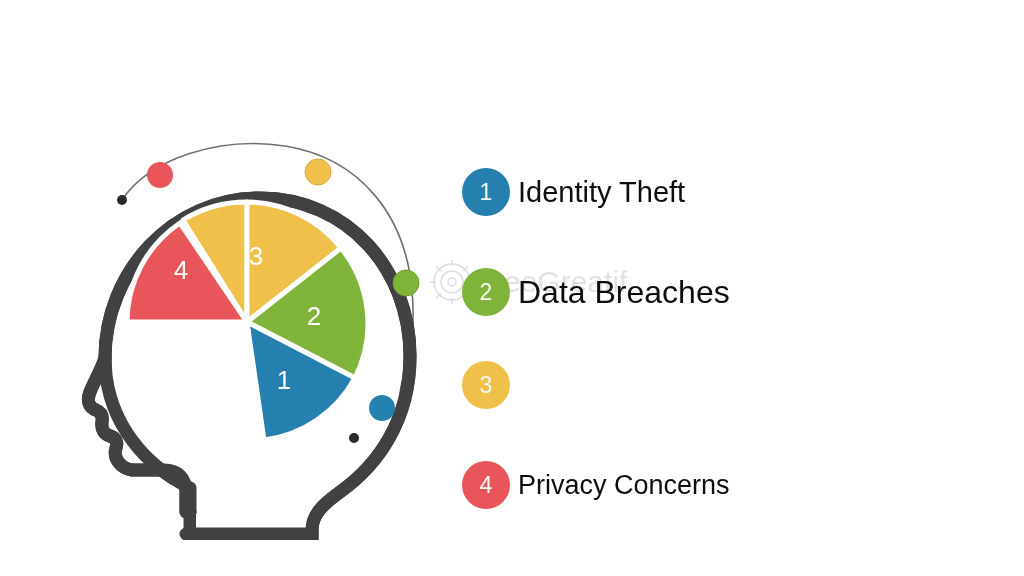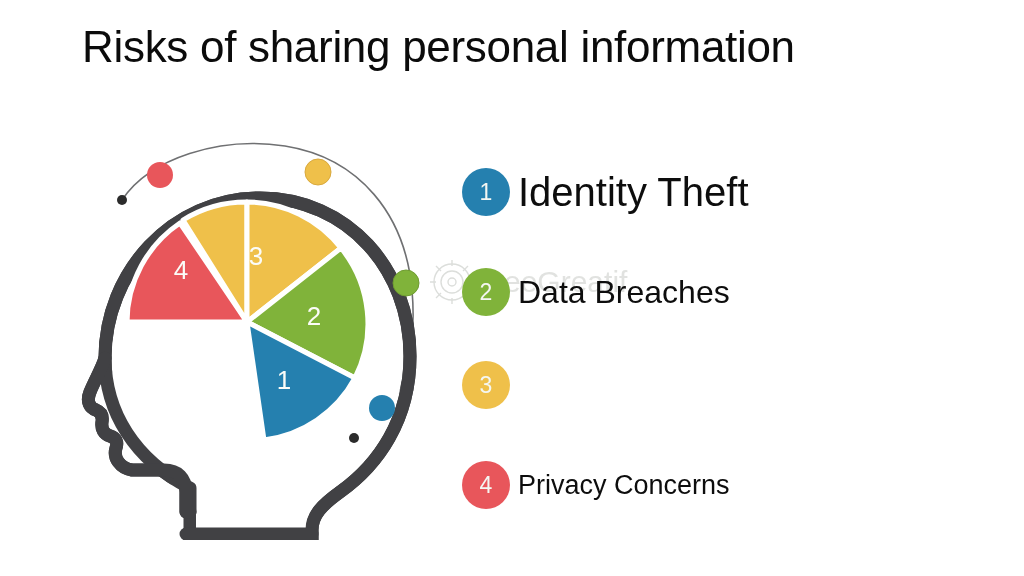--- a/index.html
+++ b/index.html
@@ -96,37 +96,36 @@
     font-family: "Liberation Sans", sans-serif;
     line-height: 1;
   }
   .legend-label {
     margin-left: 8px;
     color: #0d0d0d;
     font-weight: 400;
     white-space: nowrap;
     font-family: "Liberation Sans", sans-serif;
   }
-  .legend-row.r0 .legend-label { font-size: 40px; }
+  .legend-row.r0 .legend-label { font-size: 29px; }
   .legend-row.r1 .legend-label { font-size: 32px; }
   .legend-row.r2 .legend-label { font-size: 29px; }
   .legend-row.r3 .legend-label { font-size: 27px; }
 
   .pie-num {
     font-family: "Liberation Sans", sans-serif;
     fill: #fbfcf8;
     font-size: 26px;
   }
 </style>
 </head>
 <body>
 
 <div id="slide">
 
-  <div id="title">Risks of sharing personal information</div>
 
   <div id="graphic">
     <svg viewBox="0 0 400 420" xmlns="http://www.w3.org/2000/svg">
 
       <path d="M 62 80 C 90 38, 160 16, 225 26 C 300 38, 345 95, 352 170
                C 358 240, 340 288, 300 322" fill="none" stroke="#6f7072" stroke-width="1.6" stroke-linecap="round"></path>
 
       <path d="M 130 392 L 130 368
                C 75 340, 45 292, 45 238
                C 45 152, 112 78, 200 78

